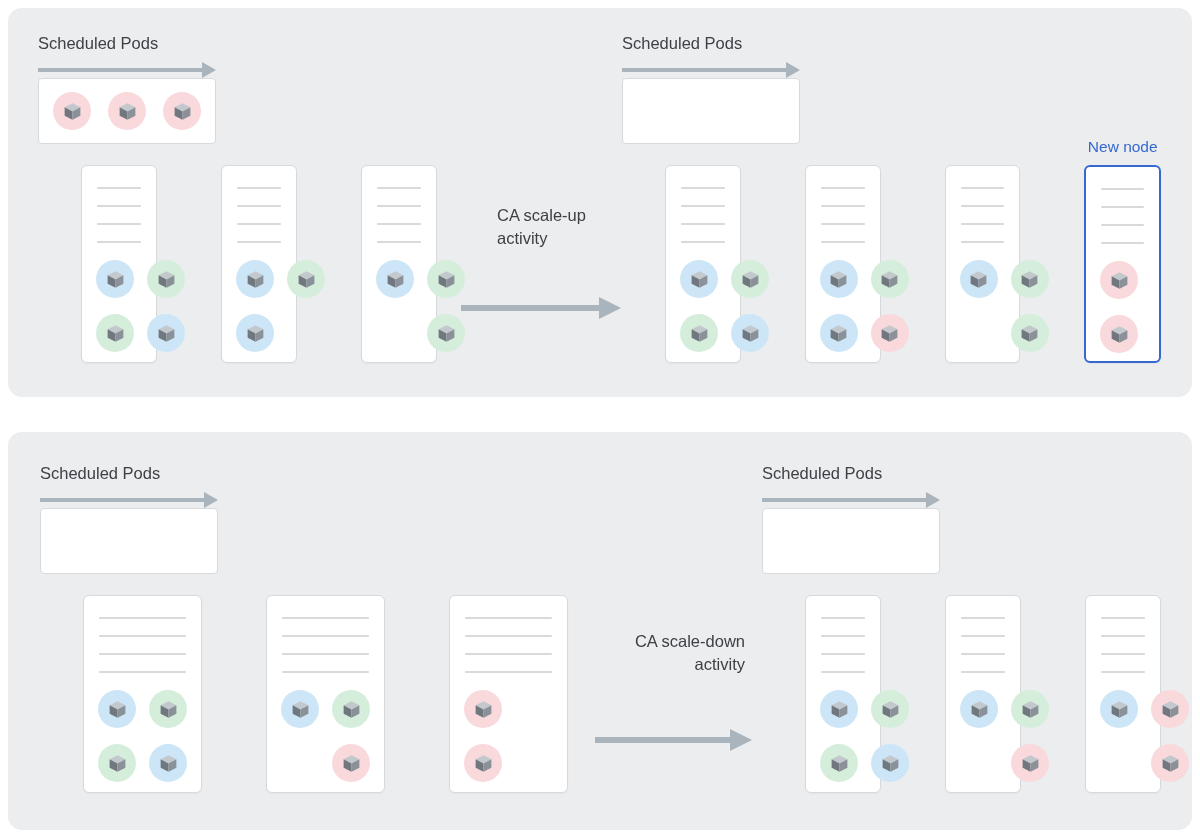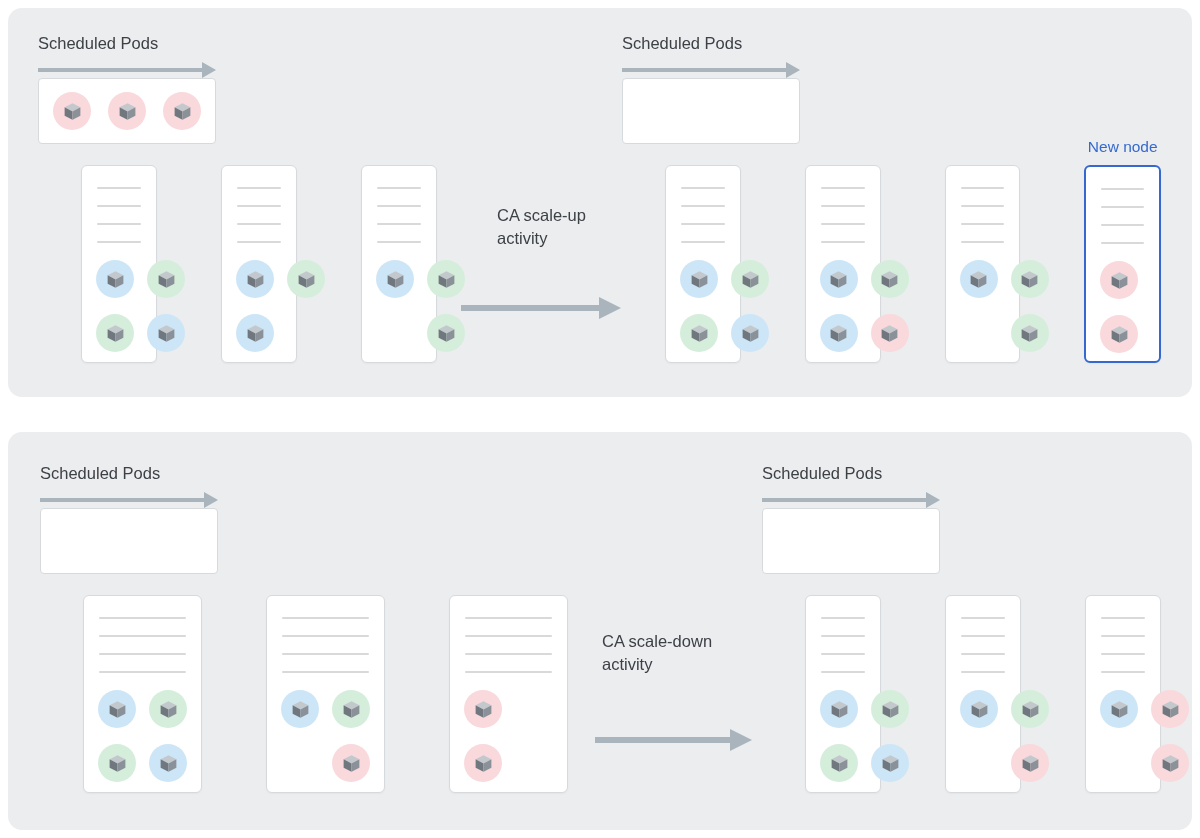--- a/index.html
+++ b/index.html
@@ -84,21 +84,21 @@
     display: flex; align-items: center; justify-content: center;
   }
   .pod-empty { width: 38px; height: 38px; }
 
   .middle-label {
     position: absolute; width: 125px;
     font-size: 16.5px; line-height: 23px;
     color: var(--text, #3d4045);
   }
   #panel-0 .middle-label { left: 489px; top: 196px; }
-  #panel-1 .middle-label { left: 594px; top: 630px; }
+  #panel-1 .middle-label { left: 612px; top: 630px; text-align: right; }
   #panel-1 .middle-label.rel { top: 198px; }
 
   .big-arrow { position: absolute; height: 22px; }
   .big-arrow::before {
     content: ""; position: absolute; left: 0; right: 16px; top: 8px; height: 6px;
     background: var(--arrow, #a9b4bc);
   }
   .big-arrow::after {
     content: ""; position: absolute; right: 0; top: 0;
     border-left: 22px solid var(--arrow, #a9b4bc);

